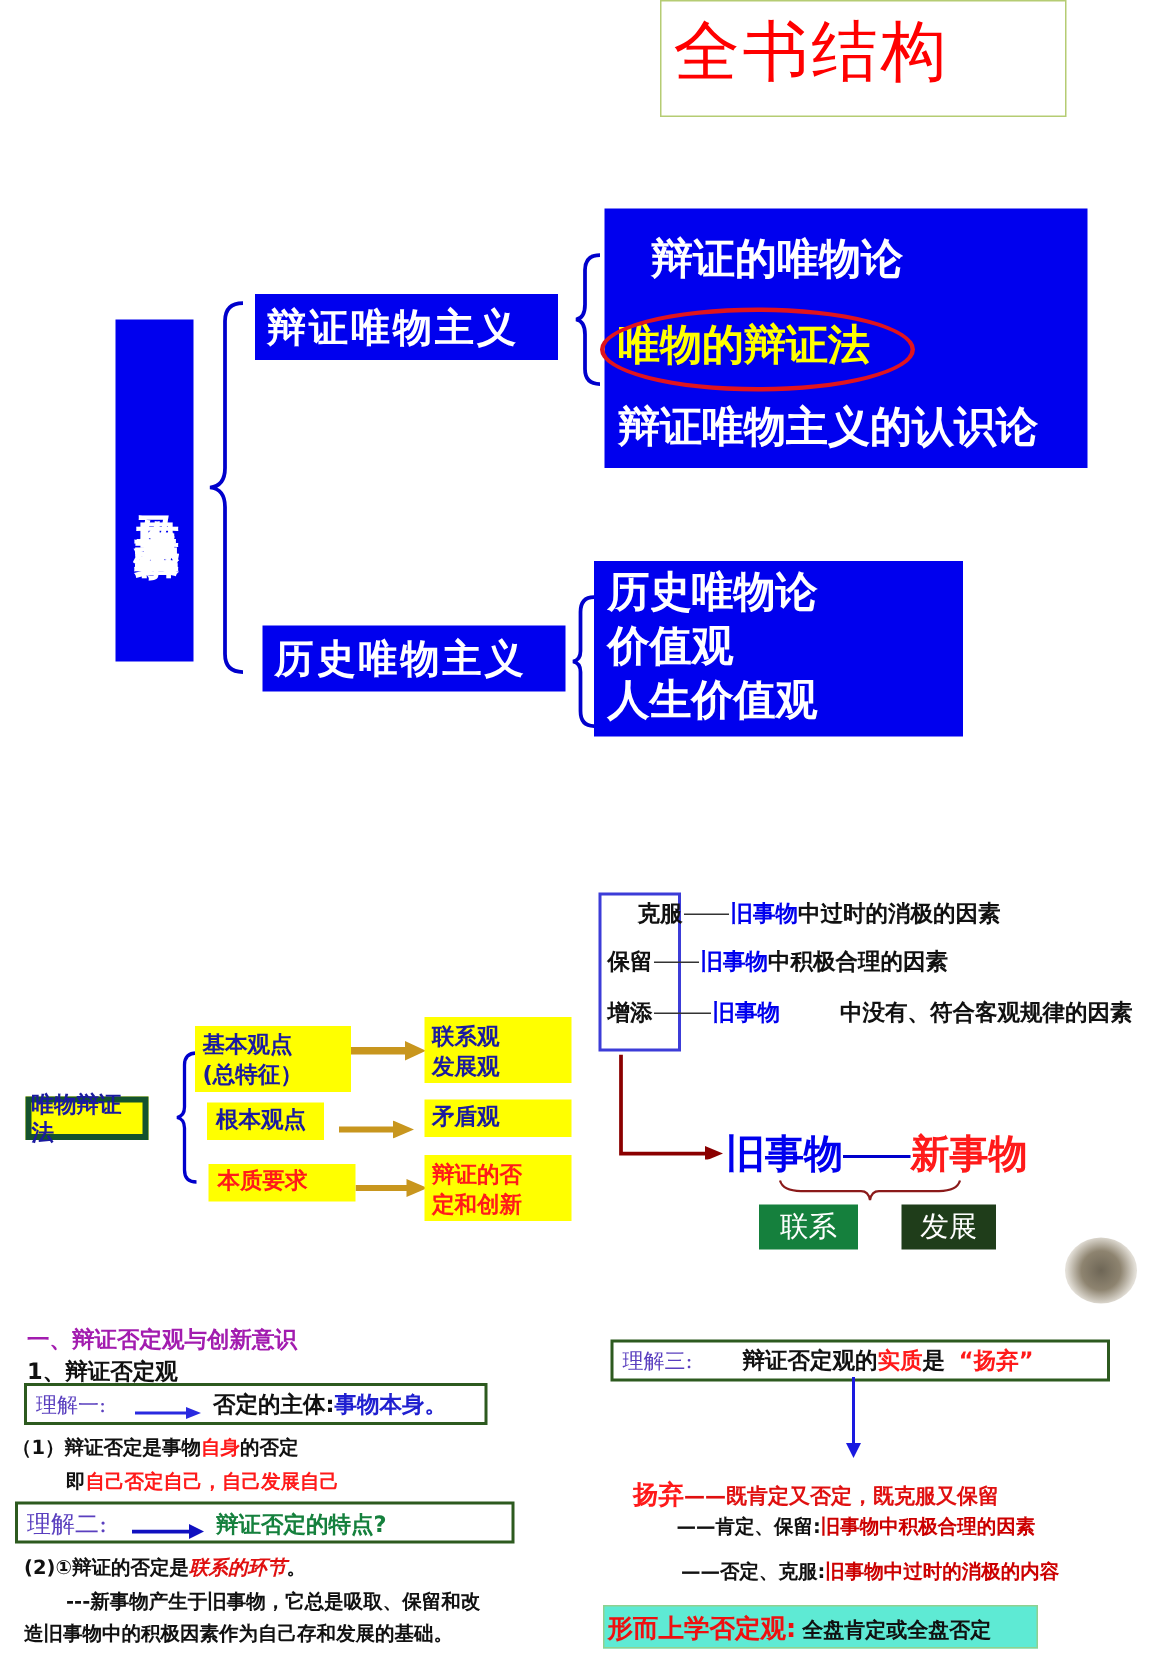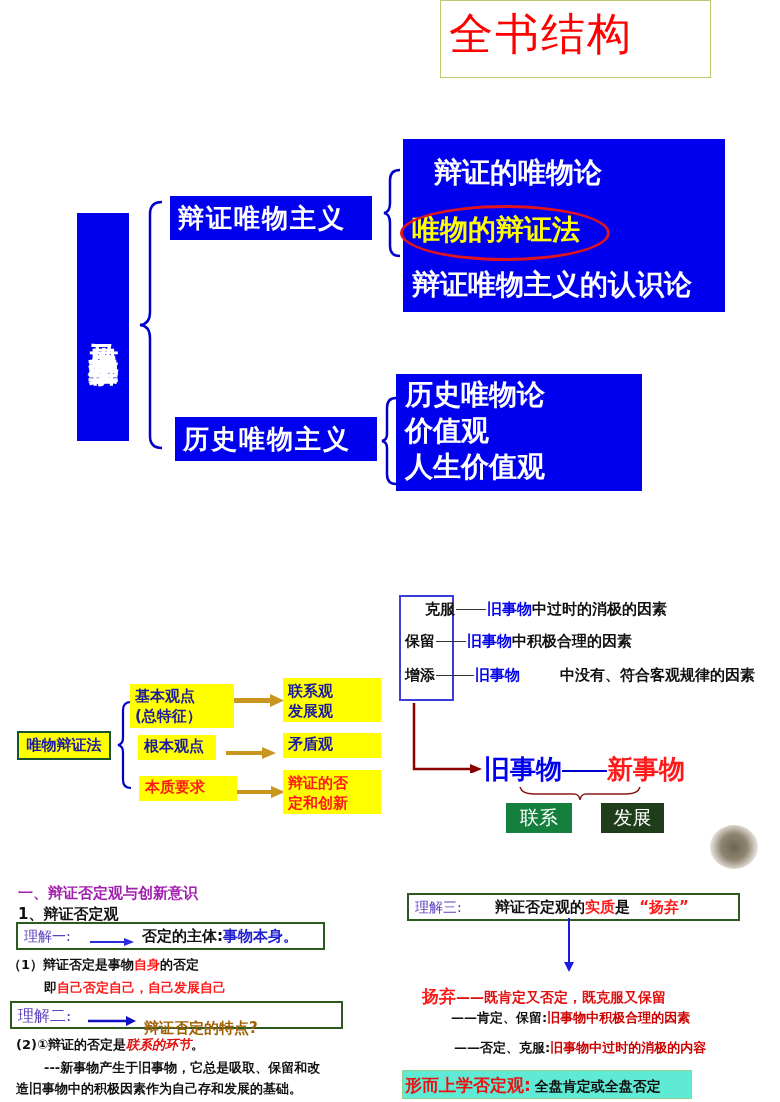--- a/index.html
+++ b/index.html
@@ -56,21 +56,21 @@
   <svg width="20" height="90">
       <path d="M16 2 Q7 2 7 12 L7 38 Q7 44 2 45 Q7 46 7 52 L7 78 Q7 88 16 88" fill="none" stroke="#0000cc" stroke-width="2.5"></path>
     </svg>
 </div>
 <div class="abs blue-box" style="left:396px;top:374px;width:246px;height:117px;line-height:36px;padding:3px 0 0 9px;font-size:28px;font-weight:bold;">
   <div>历史唯物论</div>
   <div>价值观</div>
   <div>人生价值观</div>
 </div>
 
-<div class="abs yellow-box" style="left:17px;top:731px;width:94px;height:29px;font-size:15px;display:flex;align-items:center;justify-content:center;border:2px solid #14532d;">
+<div class="abs yellow-box" style="left:17px;top:731px;width:82px;height:29px;font-size:15px;display:flex;align-items:center;justify-content:center;border:4px solid #14532d;">
   <span>唯物辩证法</span>
 </div>
 <div class="abs brace" style="left:116px;top:700px;">
   <svg width="18" height="90">
       <path d="M15 2 Q7 2 7 10 L7 38 Q7 44 2 45 Q7 46 7 52 L7 80 Q7 88 15 88" fill="none" stroke="#0000cc" stroke-width="2.2"></path>
     </svg>
 </div>
 
 <div class="abs yellow-box" style="left:130px;top:684px;width:104px;height:44px;font-size:15px;line-height:20px;padding:2px 0 0 5px;">
   <div>基本观点</div>
@@ -171,21 +171,21 @@
 </div>
 
 <div class="abs greenbox" style="left:10px;top:1001px;width:333px;height:28px;">
   <span class="abs purple" style="left:6px;top:3px;font-size:16px;font-family:'DejaVu Serif',serif;">理解二:</span>
   <span class="abs" style="left:76px;top:8px;">
     <svg width="48" height="10">
         <line x1="0" y1="5" x2="40" y2="5" stroke="#1010c0" stroke-width="2.5"></line>
         <polygon points="38,0 48,5 38,10" fill="#1010c0"></polygon>
       </svg>
   </span>
-  <span class="abs bold" style="left:132px;top:4px;font-size:15px;color:#a16207;margin-top:12px;">辩证否定的特点?</span>
+  <span class="abs bold" style="left:132px;top:4px;font-size:15px;color:#15803d;">辩证否定的特点?</span>
 </div>
 
 <div class="abs bold" style="left:16px;top:1036px;font-size:13px;white-space:nowrap;color:#111;">
   <span>(2)①辩证的否定是</span><span style="color:#e01010;font-style:italic;">联系的环节</span><span>。</span>
 </div>
 <div class="abs bold" style="left:44px;top:1059px;font-size:13px;white-space:nowrap;color:#111;">---新事物产生于旧事物，它总是吸取、保留和改</div>
 <div class="abs bold" style="left:16px;top:1080px;font-size:13px;white-space:nowrap;color:#111;">造旧事物中的积极因素作为自己存和发展的基础。</div>
 
 <div class="abs greenbox" style="left:407px;top:893px;width:333px;height:28px;">
   <span class="abs purple" style="left:6px;top:4px;font-size:14px;font-family:'DejaVu Serif',serif;">理解三:</span>

